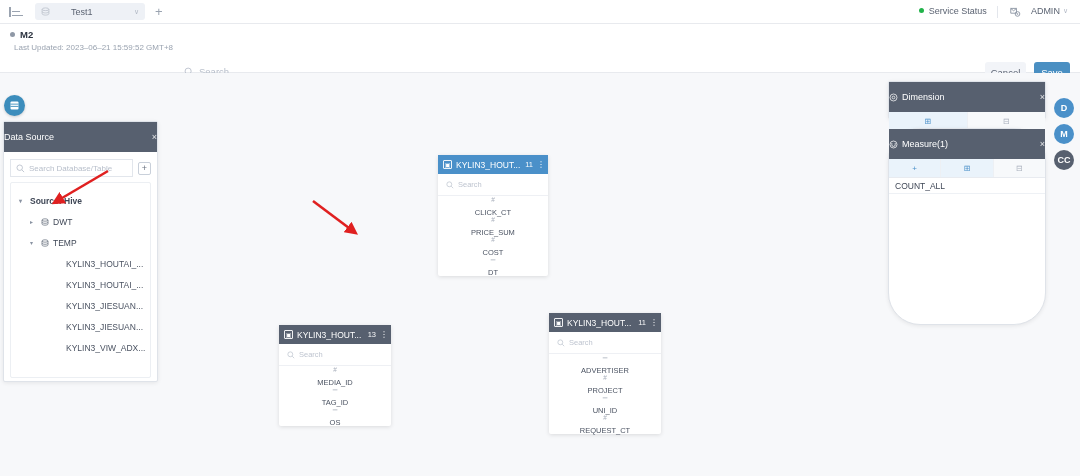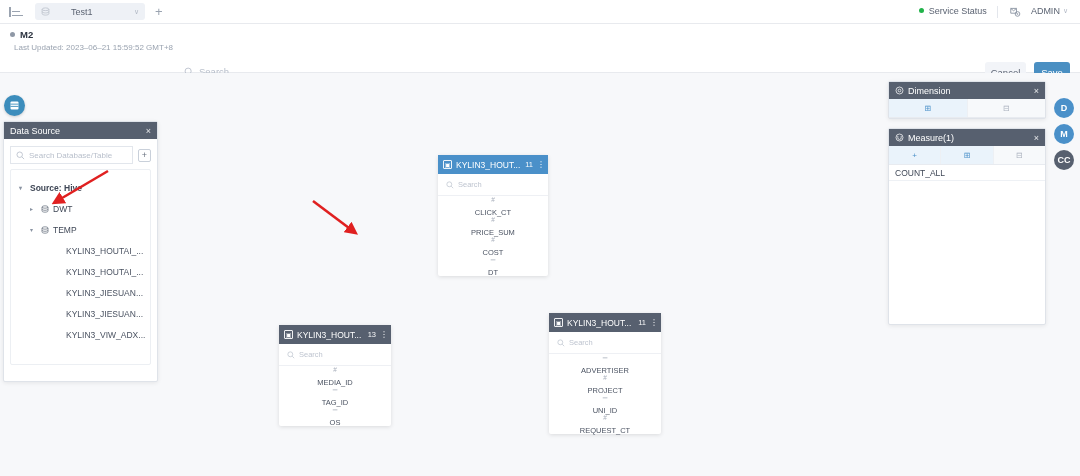--- a/index.html
+++ b/index.html
@@ -68,22 +68,22 @@
     position: absolute; left: 4px; top: 22px; width: 21px; height: 21px; border-radius: 50%;
     background: #3c8dbc; display: flex; align-items: center; justify-content: center; cursor: pointer;
     box-shadow: 0 1px 3px rgba(0,0,0,.18);
   }
   .ds-panel {
     position: absolute; left: 3px; top: 48px; width: 155px; height: 261px;
     background: #fff; border: 1px solid #dfe3e9; border-radius: 2px;
     box-shadow: 0 1px 4px rgba(0,0,0,.08);
   }
   .panel-head {
-    height: 17px; background: #57606f; color: #fff;
-    display: flex; align-items: center; padding: 0 6px;
+    height: 30px; background: #57606f; color: #fff;
+    display: flex; align-items: center; padding: 0 0;
     font-size: 9px; cursor: move;
   }
   .panel-head .ph-title { flex: 1; }
   .panel-head .ph-close { font-size: 9px; opacity: .85; cursor: pointer; }
   .ds-search-row { display: flex; align-items: center; gap: 5px; padding: 7px 6px 5px 6px; }
   .ds-search {
     flex: 1; height: 18px; border: 1px solid #e2e6ec; border-radius: 0;
     display: flex; align-items: center; gap: 4px; padding: 0 5px; cursor: text;
   }
   .ds-search .stxt { font-size: 8px; color: #b8bfcb; }
@@ -365,21 +365,21 @@
           <div class="rp-tab active">
             <span style="font-size:8px;color:#4a90c9">⊞</span>
           </div>
           <div class="rp-tab plain">
             <span style="font-size:8px;color:#aab1bd">⊟</span>
           </div>
         </div>
       <div id="dim-list"></div>
     </div>
 
-    <div class="rp" id="mea-panel" style="left:888px; top:55px; width:158px; height:197px;">
+    <div class="rp" id="mea-panel" style="left:888px; top:55px; width:158px; height:197px;border-radius:32px;">
       <div class="panel-head">
         <svg width="9" height="9" viewBox="0 0 16 16" style="margin-right:4px">
           <circle cx="8" cy="8" r="6.2" fill="none" stroke="#fff" stroke-width="1.3"></circle>
           <path d="M5 5.4v3.1a3 3 0 0 0 6 0V5.4" fill="none" stroke="#fff" stroke-width="1.3"></path>
         </svg>
         <span class="ph-title">Measure(1)</span>
         <span class="ph-close">×</span>
       </div>
       <div class="rp-tabs" id="mea-tabs">
           <div class="rp-tab active">

